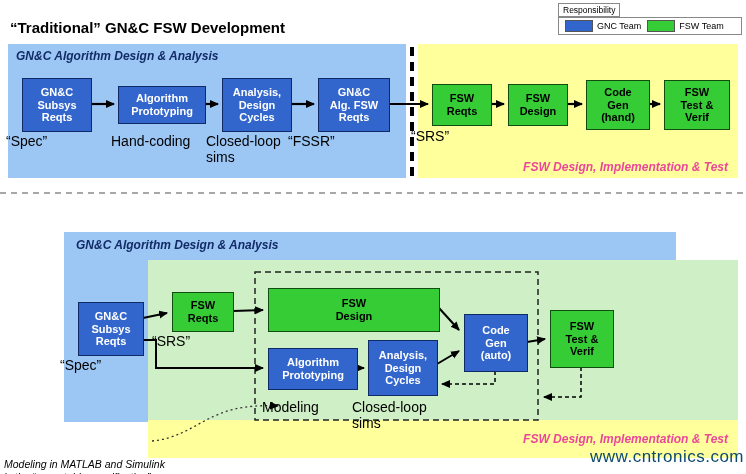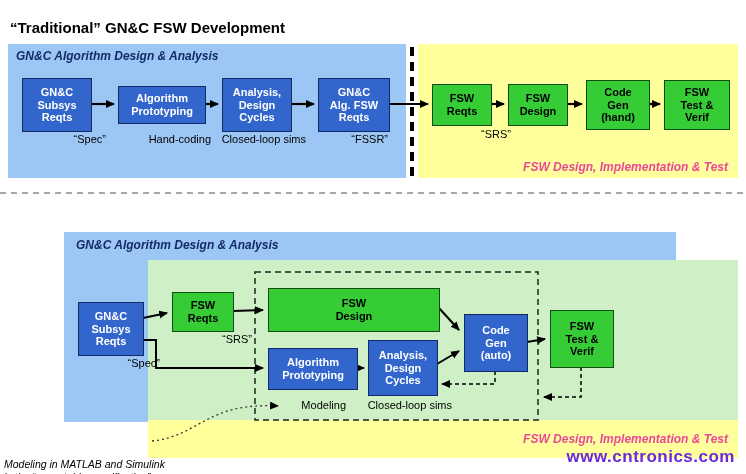--- a/index.html
+++ b/index.html
@@ -18,41 +18,41 @@
     position:absolute; z-index:3; font-size:12px; font-weight:bold; font-style:italic; color:#132b66;
   }
   .region-label.dark { color:#ec4899; }
   .box {
     position:absolute; z-index:3; display:flex; align-items:center; justify-content:center;
     text-align:center; white-space:pre-line; font-weight:bold; font-size:11px; line-height:1.18;
   }
   .box.blue  { background:#3366cc; color:#ffffff; border:1px solid #122a63; }
   .box.green { background:#36cc36; color:#000000; border:1px solid #114d11; }
   .caption {
-    position:absolute; z-index:3; font-size:11px; color:#000; text-align:right; width:100px;
+    position:absolute; z-index:3; font-size:14px; color:#000; text-align:left; width:100px;
   }
   .overlay { position:absolute; left:0; top:0; z-index:2; pointer-events:none; }
   .legend { position:absolute; left:558px; top:3px; width:184px; z-index:4; font-size:9px; color:#000; }
   .legend-title {
     border:1px solid #888; background:#fff; width:fit-content; padding:0 4px;
     font-size:8.5px; line-height:12px;
   }
   .legend-items {
     border:1px solid #888; background:#fff; display:flex; align-items:center;
     gap:6px; padding:2px 6px; line-height:12px;
   }
   .legend-item { display:flex; align-items:center; gap:4px; }
   .swatch { display:inline-block; width:26px; height:10px; border:1px solid #555; }
   .annotation {
     position:absolute; left:4px; top:422px; width:170px; z-index:3;
     font-size:10.5px; font-style:italic; color:#000; white-space:pre-line; line-height:1.25;margin-top:36px;
   }
   .watermark {
-    position:absolute; right:11px; top:447px; z-index:4;
-    font-size:17px; font-weight:bold; color:#6d28d9; letter-spacing:0.5px;
+    position:absolute; right:2px; top:447px; z-index:4;
+    font-size:17px; font-weight:normal; color:#0c4a6e; letter-spacing:0.5px;
   }
 </style>
 </head>
 <body>
 
 <div class="stage">
 
   <div class="region lblue" style="left:8px;   top:44px;  width:398px; height:134px;"></div>
   <div class="region yellow" style="left:418px; top:44px;  width:320px; height:134px;"></div>
   <div class="region lblue" style="left:64px;  top:232px; width:612px; height:190px;"></div>
@@ -87,20 +87,33 @@
     <line x1="439" y1="308" x2="459" y2="330" stroke="#000" stroke-width="2" marker-end="url(#ah)"></line>
     <line x1="437" y1="364" x2="459" y2="351" stroke="#000" stroke-width="2" marker-end="url(#ah)"></line>
     <line x1="527" y1="342" x2="545" y2="339" stroke="#000" stroke-width="2" marker-end="url(#ah)"></line>
 
     <polyline points="495,371 495,384 442,384" fill="none" stroke="#000" stroke-width="1.5" stroke-dasharray="4 3" marker-end="url(#ah)"></polyline>
     <polyline points="581,367 581,397 544,397" fill="none" stroke="#000" stroke-width="1.5" stroke-dasharray="4 3" marker-end="url(#ah)"></polyline>
 
     <path d="M 152 441 C 200 436 206 402 278 406" fill="none" stroke="#333" stroke-width="1.3" stroke-dasharray="2 3" marker-end="url(#ah)"></path>
   </svg>
 
+  <div class="legend">
+    <div class="legend-title">Responsibility</div>
+    <div class="legend-items">
+      <div class="legend-item">
+        <span class="swatch" style="background: rgb(51, 102, 204);"></span>
+        <span>GNC Team</span>
+      </div>
+      <div class="legend-item">
+        <span class="swatch" style="background: rgb(54, 204, 54);"></span>
+        <span>FSW Team</span>
+      </div>
+    </div>
+  </div>
 
   <div class="title" style="left:10px; top:19px;">“Traditional” GN&amp;C FSW Development</div>
 
   <div class="region-label" style="left:16px; top:49px;">GN&amp;C Algorithm Design &amp; Analysis</div>
   <div class="region-label dark" style="right:18px; top:160px;">FSW Design, Implementation &amp; Test</div>
   <div class="region-label" style="left:76px; top:238px;">GN&amp;C Algorithm Design &amp; Analysis</div>
   <div class="region-label dark" style="right:18px; top:432px;">FSW Design, Implementation &amp; Test</div>
 
   <div class="box blue" style="left:22px;  top:78px; width:68px; height:52px;">GN&amp;C
 Subsys
@@ -144,21 +157,21 @@
 Cycles</div>
   <div class="box blue" style="left:464px; top:314px; width:62px;  height:56px;">Code
 Gen
 (auto)</div>
   <div class="box green" style="left:550px; top:310px; width:62px;  height:56px;">FSW
 Test &amp;
 Verif</div>
 
   <div class="caption" style="left:60px;  top:357px;">“Spec”</div>
   <div class="caption" style="left:152px; top:333px;">“SRS”</div>
-  <div class="caption" style="left:246px; top:399px;">Modeling</div>
+  <div class="caption" style="left:262px; top:399px;">Modeling</div>
   <div class="caption" style="left:352px; top:399px;">Closed-loop sims</div>
 
   <div class="annotation">Modeling in MATLAB and Simulink
 is the “executable specification”,
 and essentially replaces the “FSSR”</div>
   <div class="watermark">www.cntronics.com</div>
 
 </div>
 
 </body></html>

